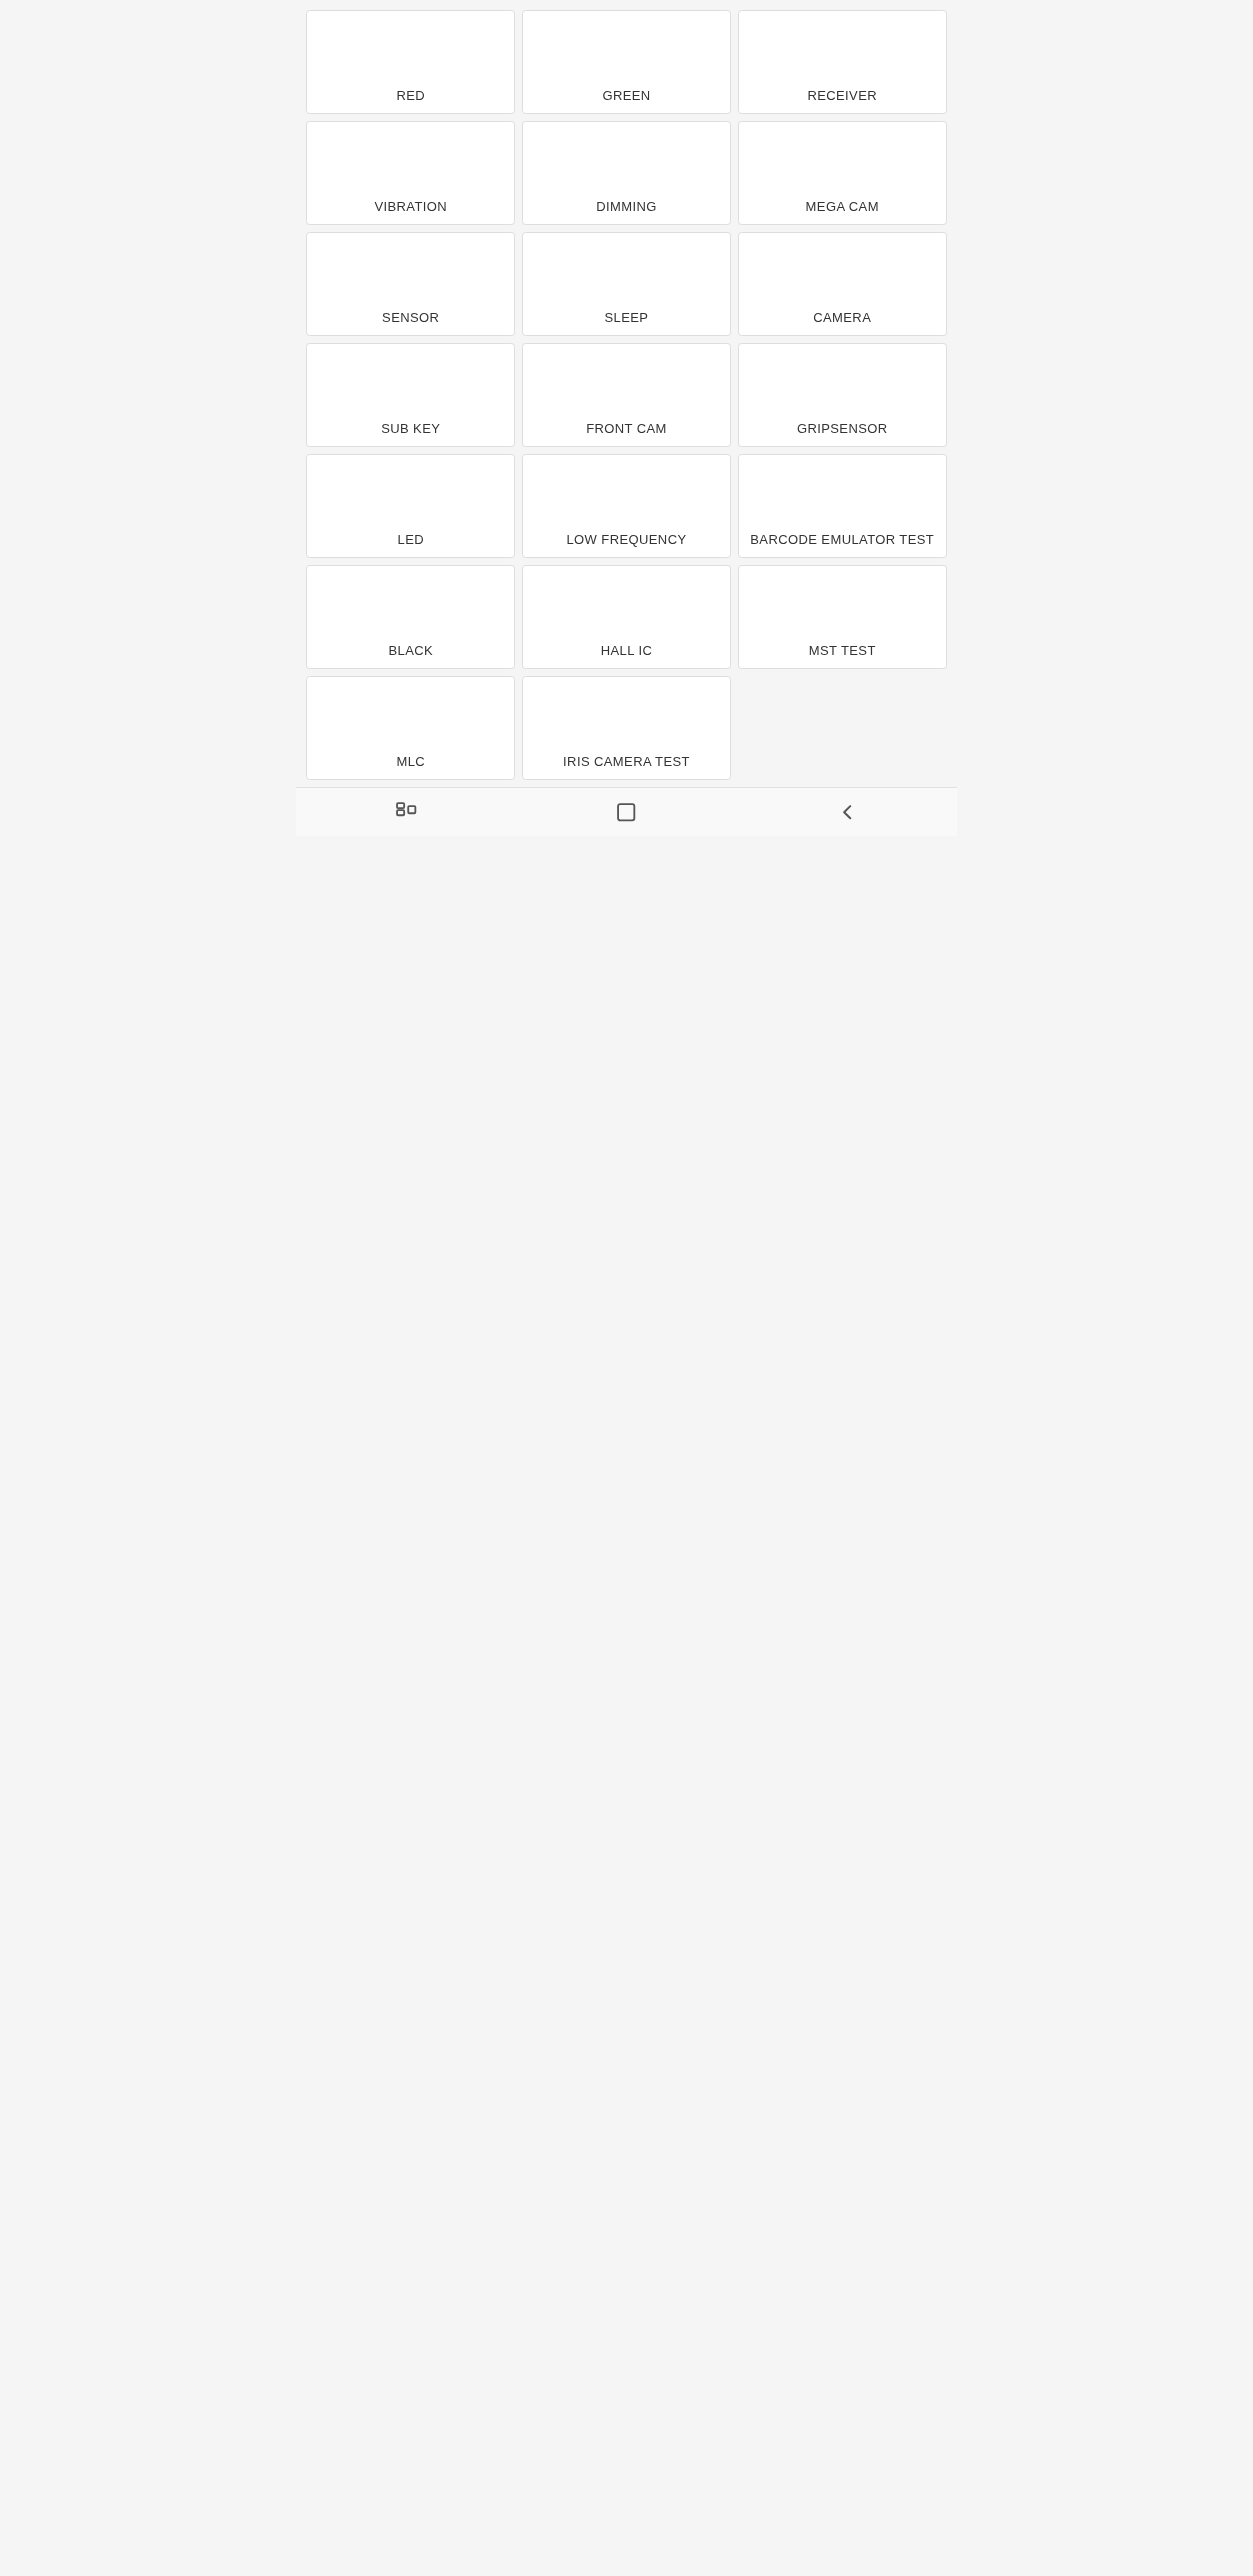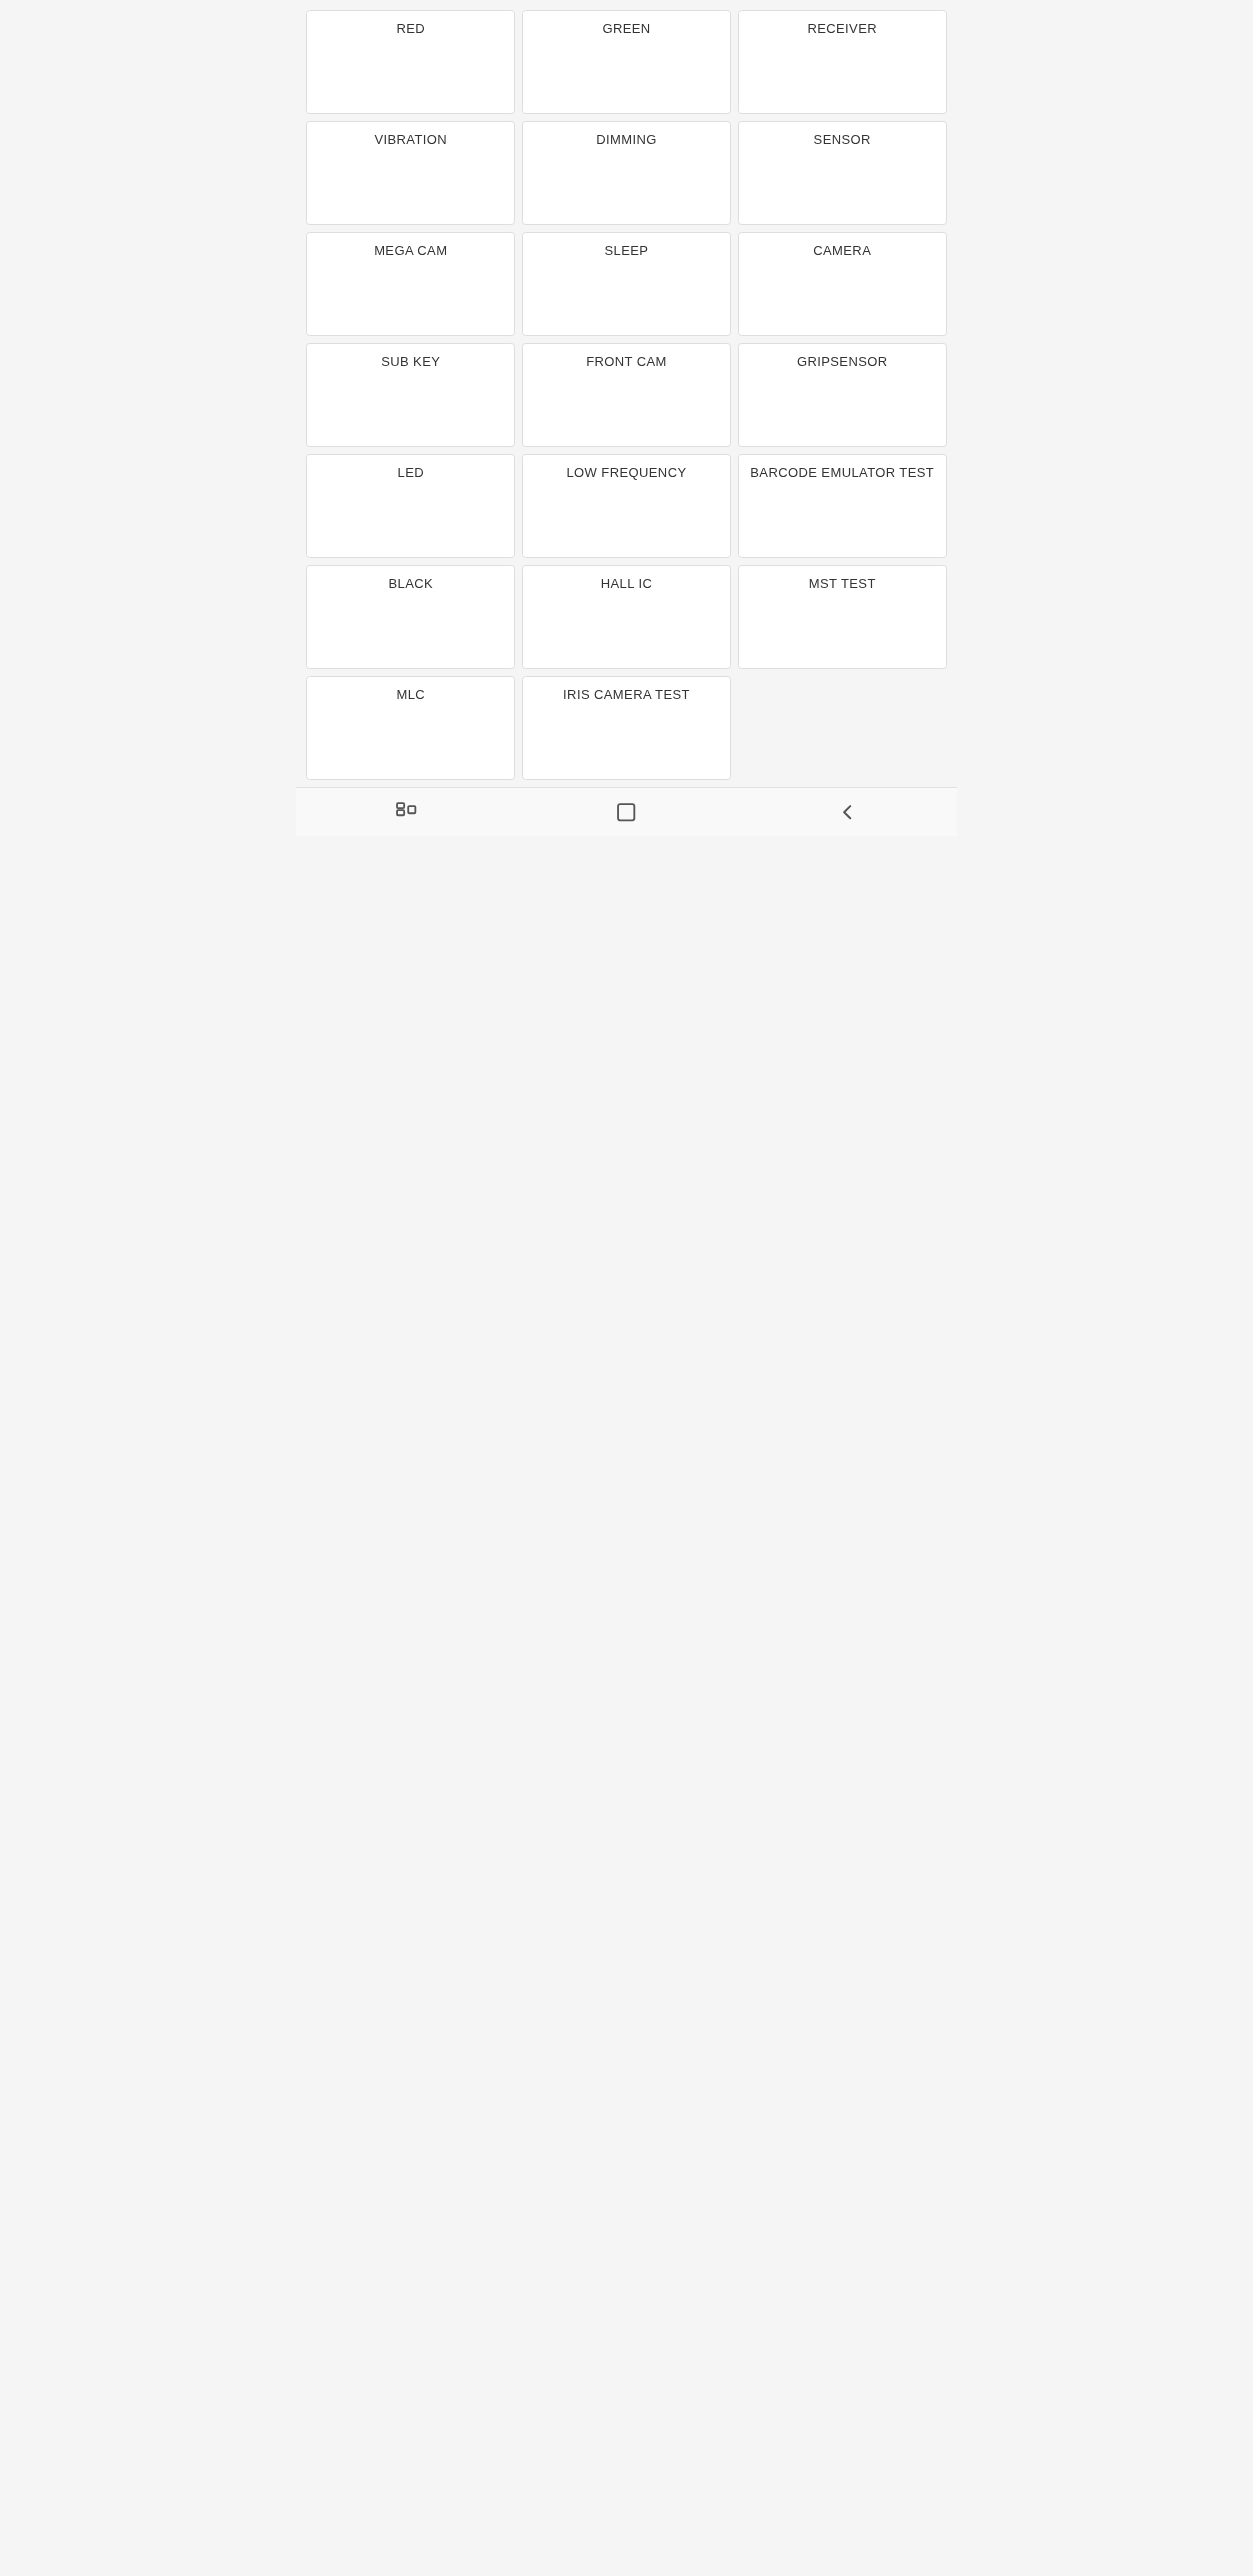--- a/index.html
+++ b/index.html
@@ -21,21 +21,21 @@
       grid-template-columns: repeat(3, 1fr);
       gap: 7px;
       padding: 10.4px 10.4px 0 10.4px;
     }
 
     .grid-item {
       background: #fff;
       border: 0.9px solid #ddd;
       border-radius: 3.5px;
       display: flex;
-      align-items: flex-start;
+      align-items: flex-end;
       justify-content: center;
       height: 104px;
       cursor: pointer;
       text-align: center;
       padding: 8.7px;
     }
 
     .grid-item span {
       font-size: 13px;
       font-weight: 500;
@@ -84,24 +84,24 @@
     <div class="grid-item">
       <span>RECEIVER</span>
     </div>
     <div class="grid-item">
       <span>VIBRATION</span>
     </div>
     <div class="grid-item">
       <span>DIMMING</span>
     </div>
     <div class="grid-item">
-      <span>SENSOR</span>
+      <span>MEGA CAM</span>
     </div>
     <div class="grid-item">
-      <span>MEGA CAM</span>
+      <span>SENSOR</span>
     </div>
     <div class="grid-item">
       <span>SLEEP</span>
     </div>
     <div class="grid-item">
       <span>CAMERA</span>
     </div>
     <div class="grid-item">
       <span>SUB KEY</span>
     </div>

